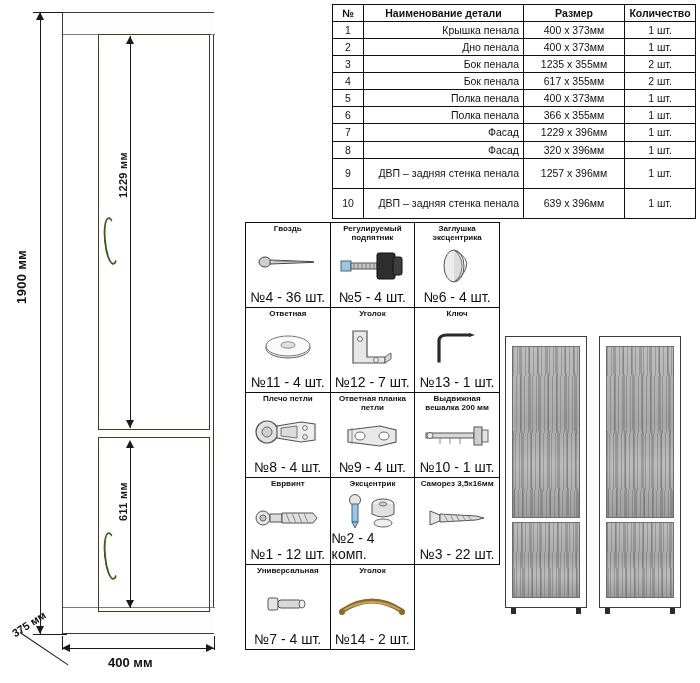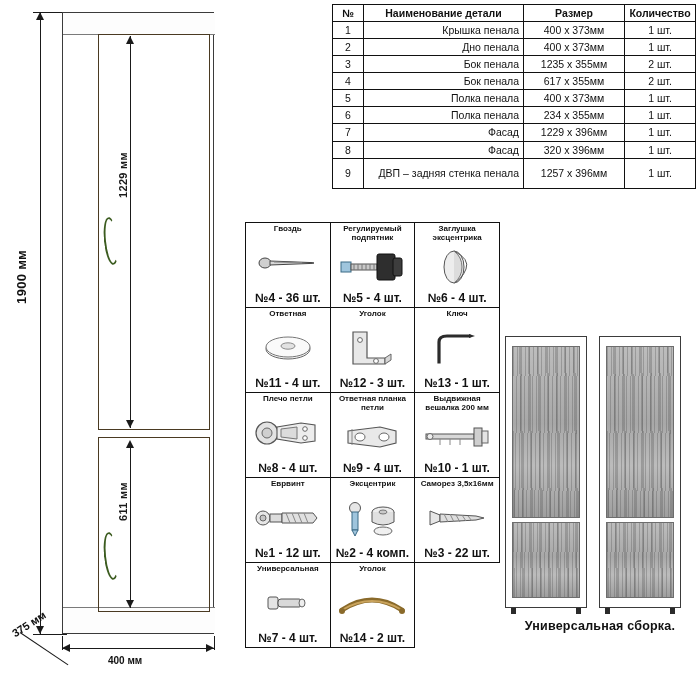--- a/index.html
+++ b/index.html
@@ -135,21 +135,21 @@
     display:flex;flex-direction:column;
     align-items:center;justify-content:space-between;
     padding:2px 1px 2px 1px;
     box-sizing:border-box;
   }
   .hw-title{
     font-size:8px;font-weight:bold;text-align:center;line-height:1.1;
     min-height:10px;
   }
   .hw-art{flex:1;display:flex;align-items:center;justify-content:center;width:100%;}
-  .hw-qty{font-size:12px;font-weight:bold;text-align:left;}
+  .hw-qty{font-size:14px;font-weight:normal;text-align:left;}
   .hw-empty{border:none;}
 
   
   #grey-cabinet{left:505px;top:336px;width:190px;height:300px;}
   .gcab{position:absolute;top:0;width:82px;height:272px;}
   .gcab .gcarcass{
     position:absolute;left:0;top:0;width:82px;height:272px;
     background:#ffffff;border:1px solid #3b3b3b;box-sizing:border-box;
   }
   .gdoor{
@@ -209,21 +209,21 @@
     <div class="arrowhead ah-up abs" style="left:64px;top:428px;"></div>
     <div class="arrowhead ah-down abs" style="left:64px;top:588px;"></div>
     <div class="vlabel vlabel-wood abs" style="left:55px;top:470px;">611 мм</div>
   </div>
 
   <div class="tick abs" style="left:62px;top:636px;width:0;height:14px;border-top:none;border-left:1px solid #1a1a1a;"></div>
   <div class="tick abs" style="left:214px;top:636px;width:0;height:14px;border-top:none;border-left:1px solid #1a1a1a;"></div>
   <div class="abs" style="left:62px;top:648px;width:152px;height:0;border-top:1px solid #1a1a1a;"></div>
   <div class="arrowhead ah-left abs" style="left:62px;top:644px;"></div>
   <div class="arrowhead ah-right abs" style="left:206px;top:644px;"></div>
-  <div class="hlabel abs" style="left:108px;top:655px;font-size:10px;">400 мм</div>
+  <div class="hlabel abs" style="left:108px;top:655px;font-size:13px;">400 мм</div>
 
   <div class="depth-line abs" style="left:20px;top:632px;"></div>
   <div class="abs" style="left:10px;top:618px;transform:rotate(-33deg);font-size:11px;font-weight:bold;">375 мм</div>
 </div>
 
 <div class="abs" id="parts-table">
   <table class="parts">
     <thead>
       <tr>
         <th>№</th>
@@ -259,39 +259,45 @@
       </tr>
       <tr>
         <td class="num">5</td>
         <td class="name">Полка пенала</td>
         <td class="size">400 x 373мм</td>
         <td class="qty">1 шт.</td>
       </tr>
       <tr>
         <td class="num">6</td>
         <td class="name">Полка пенала</td>
-        <td class="size">234 x 355мм</td>
+        <td class="size">366 x 355мм</td>
         <td class="qty">1 шт.</td>
       </tr>
       <tr>
         <td class="num">7</td>
         <td class="name">Фасад</td>
         <td class="size">1229 x 396мм</td>
         <td class="qty">1 шт.</td>
       </tr>
       <tr>
         <td class="num">8</td>
         <td class="name">Фасад</td>
         <td class="size">320 x 396мм</td>
         <td class="qty">1 шт.</td>
       </tr>
       <tr style="height:30px;">
         <td class="num">9</td>
         <td class="name">ДВП – задняя стенка пенала</td>
         <td class="size">1257 x 396мм</td>
+        <td class="qty">1 шт.</td>
+      </tr>
+      <tr style="height:30px;">
+        <td class="num">10</td>
+        <td class="name">ДВП – задняя стенка пенала</td>
+        <td class="size">639 x 396мм</td>
         <td class="qty">1 шт.</td>
       </tr>
     </tbody>
   </table>
 </div>
 
 <div class="abs" id="hardware-grid">
   <table class="hw-table">
     <tbody>
         <tr>
@@ -368,21 +374,21 @@
         <div class="hw-inner">
           <div class="hw-title">Уголок</div>
           <div class="hw-art">
             <svg width="54" height="40" viewBox="0 0 54 40">
               <path d="M8 4 L22 4 L22 30 L40 30 L40 36 L8 36 Z" fill="#e8e8e8" stroke="#555" stroke-width="1.2"></path>
               <circle cx="15" cy="12" r="2.4" fill="#fff" stroke="#666"></circle>
               <circle cx="31" cy="33" r="2.4" fill="#fff" stroke="#666"></circle>
               <path d="M40 30 L46 26 L46 32 L40 36 Z" fill="#d6d6d6" stroke="#666" stroke-width="1"></path>
             </svg>
           </div>
-          <div class="hw-qty">№12 - 3 шт.</div>
+          <div class="hw-qty">№12 - 7 шт.</div>
         </div>
       </td>
 
       <td class="hw-cell">
         <div class="hw-inner">
           <div class="hw-title">Ключ</div>
           <div class="hw-art">
             <svg width="56" height="40" viewBox="0 0 56 40">
               <path d="M10 34 L10 14 Q10 8 18 8 L40 8" fill="none" stroke="#2b2b2b" stroke-width="3.2" stroke-linecap="square"></path>
               <path d="M40 6 L46 8 L40 10 Z" fill="#2b2b2b"></path>
@@ -550,14 +556,13 @@
     <div class="gfoot" style="left:6px;"></div>
     <div class="gfoot" style="right:6px;"></div>
   </div>
   <div class="gcab" style="left:94px;">
     <div class="gcarcass"></div>
     <div class="gdoor gdoor-top"></div>
     <div class="gdoor gdoor-bottom"></div>
     <div class="gfoot" style="left:6px;"></div>
     <div class="gfoot" style="right:6px;"></div>
   </div>
-  <div class="universal-caption">Универсальная сборка.</div>
 </div>
 
 </body></html>

